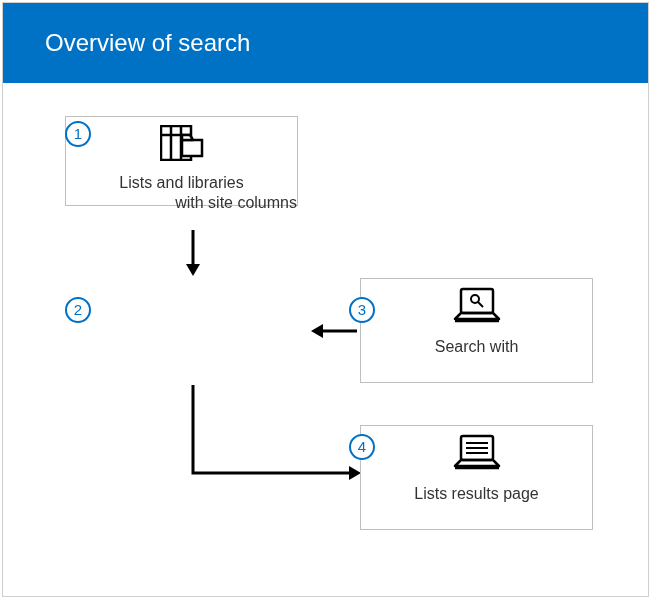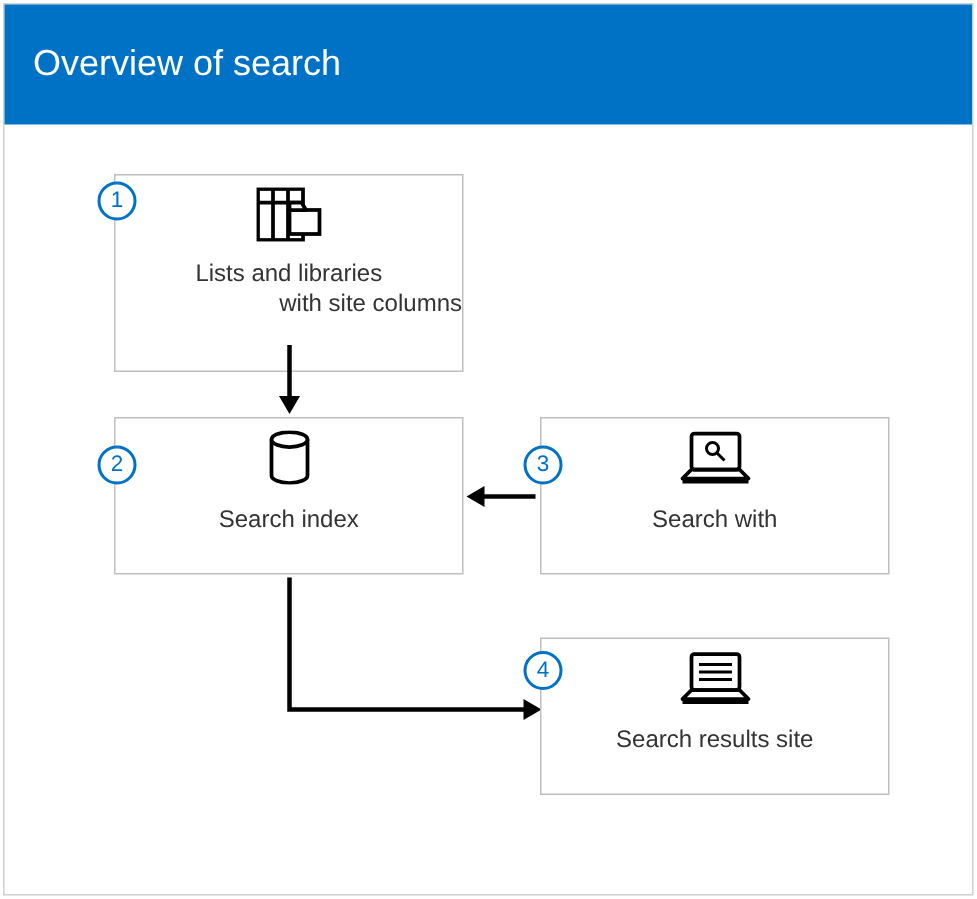--- a/index.html
+++ b/index.html
@@ -20,21 +20,21 @@
   .header {
     position: absolute;
     left: 0; top: 0; right: 0;
     height: 80px;
     background: #0072C6;
     color: #fff;
     font-size: 24px;
     font-weight: 300;
     display: flex;
     align-items: center;
-    padding-left: 19px;
+    padding-left: 42px;
   }
   .box {
     position: absolute;
     border: 1px solid #bfbfbf;
     background: #fff;
     text-align: center;
   }
   .badge {
     position: absolute;
     width: 26px; height: 26px;
@@ -63,50 +63,41 @@
 </style>
 </head>
 <body>
 
 <div class="frame">
 
   <div class="header">
     <span>Overview of search</span>
   </div>
 
-  <div class="box" style="left:73px; top:113px; width:233px; height:132px;">
+  <div class="box" style="left:62px; top:113px; width:233px; height:90px;">
     <div class="icon-wrap" style="top:8px;">
       <svg width="44" height="36" viewBox="0 0 44 36">
         <rect x="1" y="1" width="30" height="34" fill="none" stroke="#000" stroke-width="2.5"></rect>
         <line x1="1" y1="10" x2="31" y2="10" stroke="#000" stroke-width="2.5"></line>
         <line x1="11" y1="1" x2="11" y2="35" stroke="#000" stroke-width="2.5"></line>
         <line x1="21" y1="1" x2="21" y2="35" stroke="#000" stroke-width="2.5"></line>
         <rect x="22" y="15" width="20" height="16" fill="#fff" stroke="#000" stroke-width="2.5"></rect>
         <path d="M22 15 L22 10 L30 10 L33 15 Z" fill="#fff" stroke="#000" stroke-width="2.5" stroke-linejoin="round"></path>
       </svg>
     </div>
     <div class="box-text" style="position:absolute; left:0; right:0; top:56px;">Lists and libraries</div>
     <div class="box-text" style="position:absolute; left:0; right:0; top:76px;text-align:right;">with site columns</div>
   </div>
   <div class="badge" style="left:62px; top:118px;">1</div>
 
   <svg class="arrow-svg" style="left:180px; top:225px;" width="20" height="50">
     <line x1="10" y1="2" x2="10" y2="40" stroke="#000" stroke-width="3"></line>
     <polygon points="10,48 3,36 17,36" fill="#000"></polygon>
   </svg>
 
-  <div class="box" style="left:73px; top:275px; width:233px; height:105px;">
-    <div class="icon-wrap" style="top:8px;">
-      <svg width="28" height="36" viewBox="0 0 28 36">
-        <ellipse cx="14" cy="6" rx="12" ry="5" fill="#fff" stroke="#000" stroke-width="2.5"></ellipse>
-        <path d="M2 6 L2 30 A12 5 0 0 0 26 30 L26 6" fill="none" stroke="#000" stroke-width="2.5"></path>
-      </svg>
-    </div>
-    <div class="box-text" style="position:absolute; left:0; right:0; top:58px;">Search index</div>
-  </div>
   <div class="badge" style="left:62px; top:294px;">2</div>
 
   <div class="box" style="left:357px; top:275px; width:233px; height:105px;">
     <div class="icon-wrap" style="top:8px;">
       <svg width="48" height="38" viewBox="0 0 48 38">
         <rect x="8" y="2" width="32" height="24" rx="2" fill="none" stroke="#000" stroke-width="2.5"></rect>
         <path d="M2 32 L8 26 L40 26 L46 32 Z" fill="none" stroke="#000" stroke-width="2.5" stroke-linejoin="round"></path>
         <line x1="2" y1="34" x2="46" y2="34" stroke="#000" stroke-width="2.5"></line>
         <circle cx="22" cy="12" r="4" fill="none" stroke="#000" stroke-width="2"></circle>
         <line x1="25" y1="15" x2="30" y2="20" stroke="#000" stroke-width="2"></line>
@@ -130,17 +121,17 @@
     <div class="icon-wrap" style="top:8px;">
       <svg width="48" height="38" viewBox="0 0 48 38">
         <rect x="8" y="2" width="32" height="24" rx="2" fill="none" stroke="#000" stroke-width="2.5"></rect>
         <path d="M2 32 L8 26 L40 26 L46 32 Z" fill="none" stroke="#000" stroke-width="2.5" stroke-linejoin="round"></path>
         <line x1="2" y1="34" x2="46" y2="34" stroke="#000" stroke-width="2.5"></line>
         <line x1="13" y1="9" x2="35" y2="9" stroke="#000" stroke-width="2"></line>
         <line x1="13" y1="14" x2="35" y2="14" stroke="#000" stroke-width="2"></line>
         <line x1="13" y1="19" x2="35" y2="19" stroke="#000" stroke-width="2"></line>
       </svg>
     </div>
-    <div class="box-text" style="position:absolute; left:0; right:0; top:58px;">Search results site</div>
+    <div class="box-text" style="position:absolute; left:0; right:0; top:58px;">Lists results page</div>
   </div>
   <div class="badge" style="left:346px; top:431px;">4</div>
 
 </div>
 
 </body></html>

